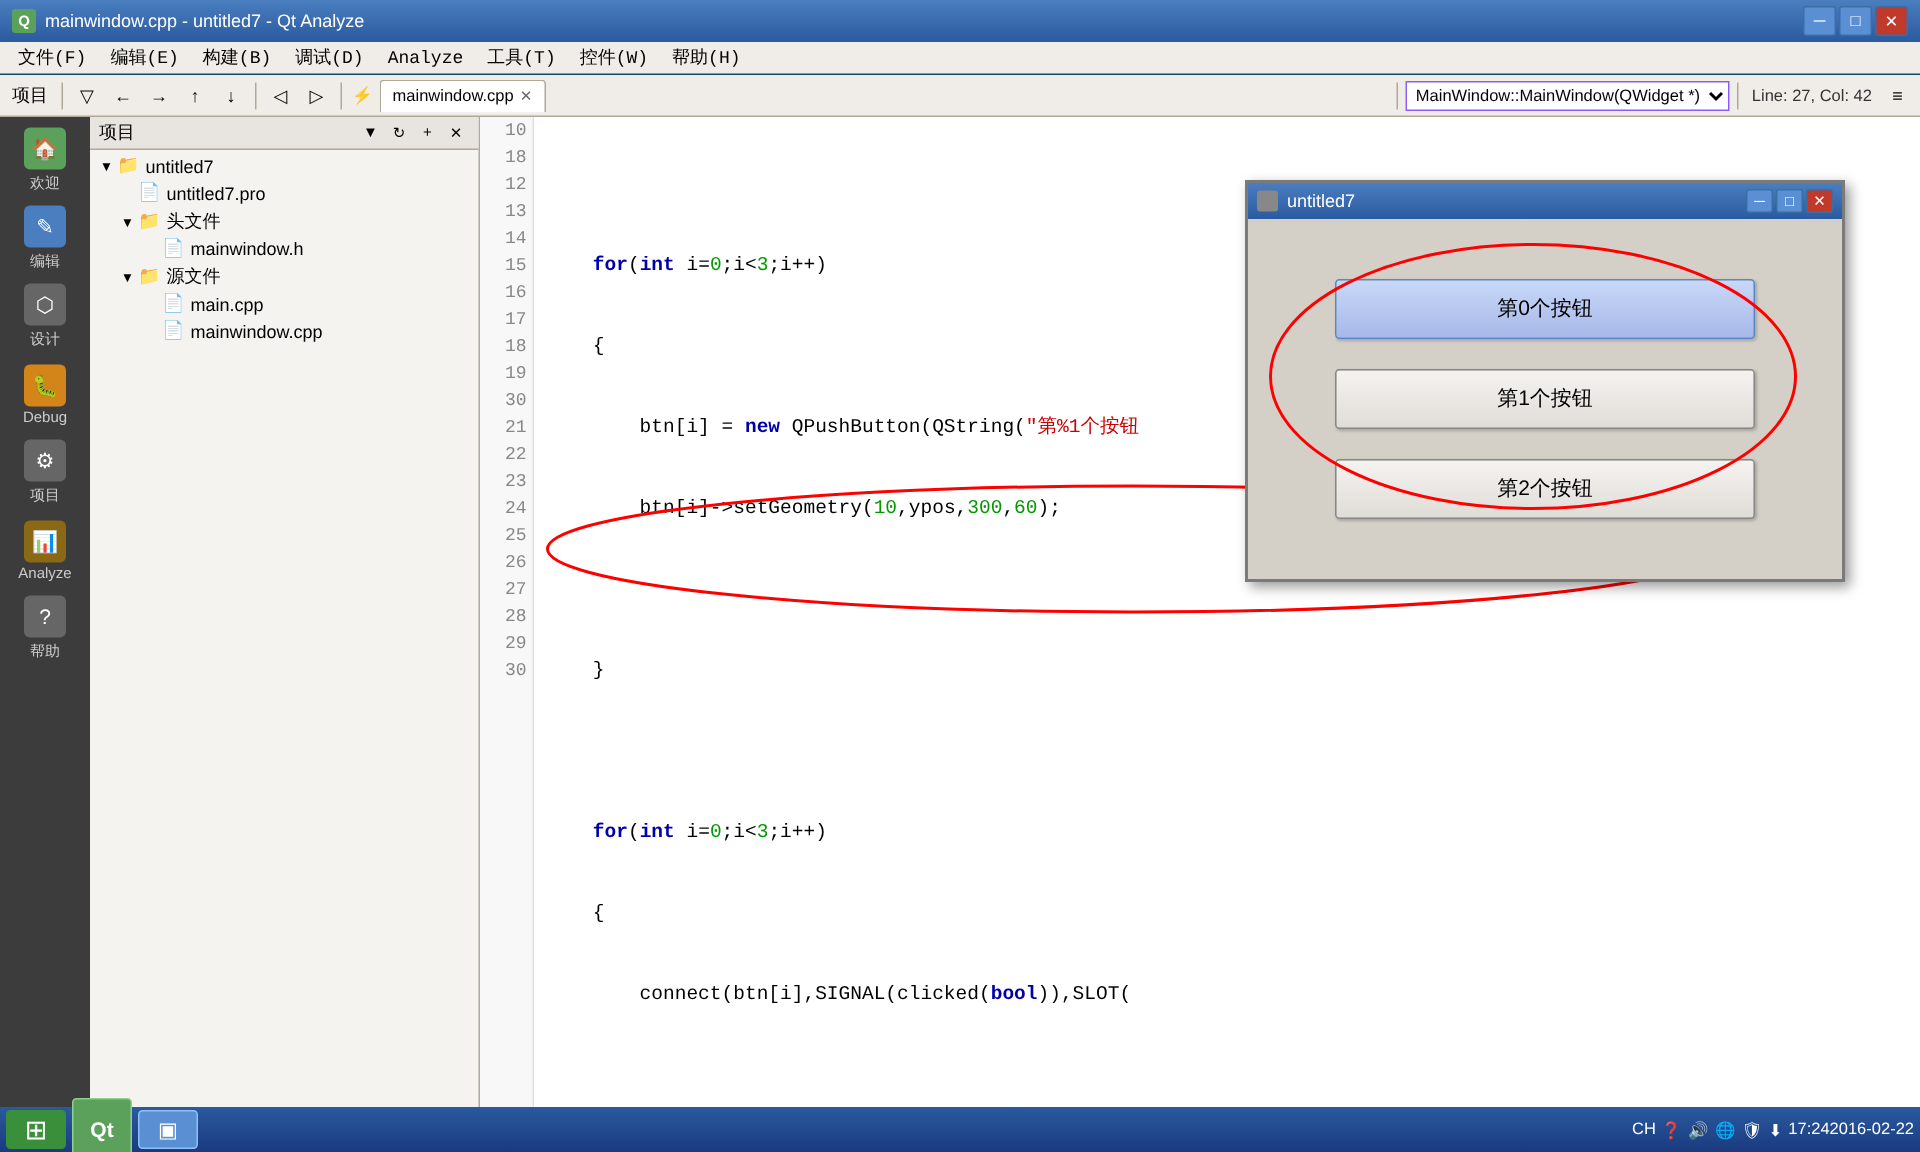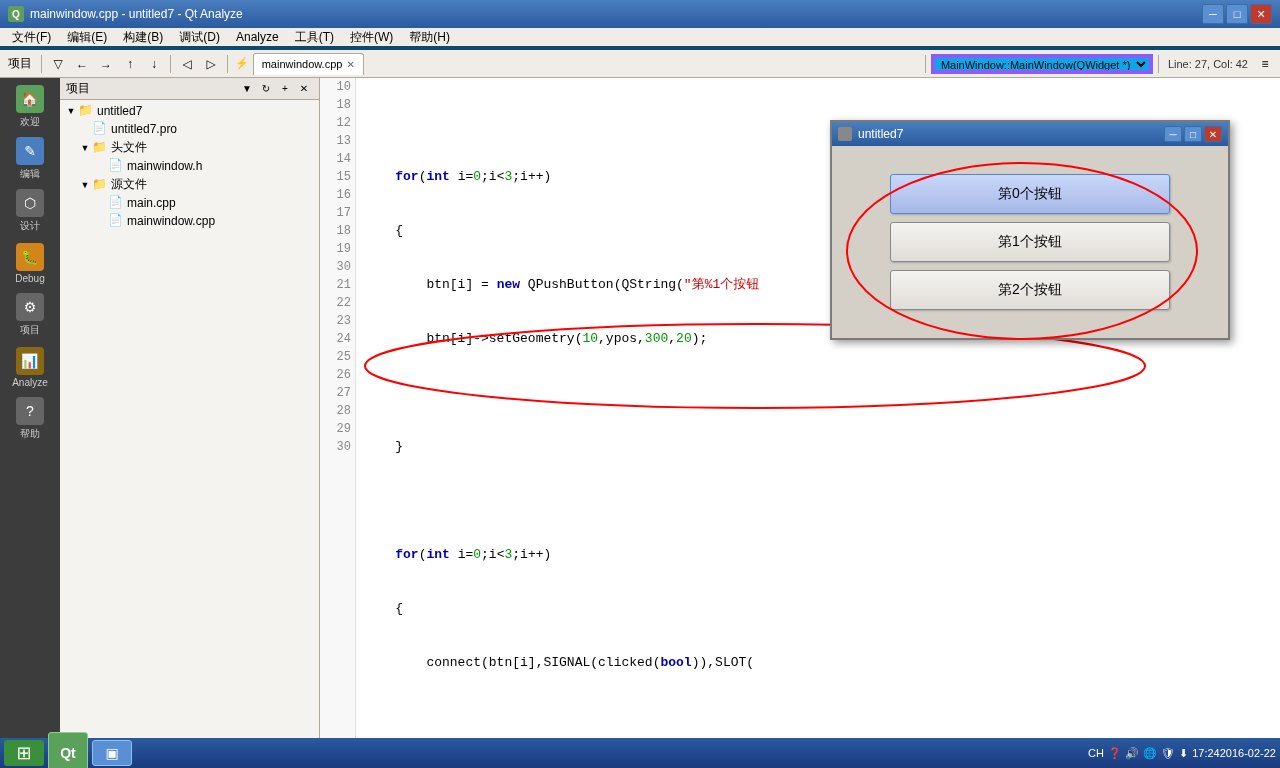--- a/index.html
+++ b/index.html
@@ -30,38 +30,39 @@
     .title-bar-btn { width: 22px; height: 20px; display: flex; align-items: center; justify-content: center; background: #5a8fd4; border: 1px solid #3a6fa4; color: white; font-size: 11px; cursor: pointer; border-radius: 2px; }
     .title-bar-btn.close { background: #c0392b; }
 
     
     .menu-bar {
       background: #f0ede8;
       height: 22px;
       display: flex;
       align-items: center;
       padding: 0 4px;
-      border-bottom: 4px solid #0c4a6e;
-      font-size: 12px;
+      border-bottom: 1px solid #0c4a6e;
+      font-size: 12px;
+      font-family: Liberation Mono, monospace;
     }
     .menu-item { padding: 2px 8px; cursor: pointer; border-radius: 2px; }
 
     
     .toolbar {
       background: #f0ede8;
       height: 28px;
       display: flex;
       align-items: center;
       padding: 0 4px;
       border-bottom: 1px solid #b0a898;
       gap: 2px;
     }
     .toolbar-btn { width: 22px; height: 22px; display: flex; align-items: center; justify-content: center; background: transparent; border: 1px solid transparent; cursor: pointer; font-size: 12px; border-radius: 2px; }
     .toolbar-sep { width: 1px; height: 18px; background: #b0a898; margin: 0 3px; }
-    .toolbar-combo { height: 20px; font-size: 11px; border: 4px solid #8b5cf6; background: #0ea5e9; padding: 0 2px; min-width: 80px; }
+    .toolbar-combo { height: 20px; font-size: 11px; border: 1px solid #8b5cf6; background: #ffffff; padding: 0 2px; min-width: 80px; }
     .tab-bar-container { display: flex; align-items: center; gap: 2px; flex: 1; overflow: hidden; }
 
     
     .file-tab { 
       height: 22px; 
       display: flex; 
       align-items: center; 
       padding: 0 8px; 
       background: #e0ddd8; 
       border: 1px solid #b0a898; 
@@ -197,21 +198,21 @@
       height: 40px;
       background: linear-gradient(to bottom, #f5f3f0, #e0ddd8);
       border: 1px solid #888;
       border-radius: 3px;
       display: flex;
       align-items: center;
       justify-content: center;
       font-size: 14px;
       font-family: "Microsoft YaHei", sans-serif;
       cursor: pointer;
-      margin: 8px auto;
+      margin: 20px auto;
       box-shadow: 1px 1px 2px rgba(0,0,0,0.2);
     }
     .qt-button.selected { background: linear-gradient(to bottom, #c8d8f8, #a8b8e8); border-color: #5588cc; }
 
     
     ::-webkit-scrollbar { width: 8px; height: 8px; }
     ::-webkit-scrollbar-track { background: #f0ede8; }
     ::-webkit-scrollbar-thumb { background: #b0a898; border-radius: 2px; }
 
     
@@ -383,21 +384,21 @@
         <div>27</div>
         <div>28</div>
         <div>29</div>
         <div>30</div>
       </div>
       <div class="code-lines">
         <div class="line">&nbsp;</div>
         <div class="line">    <span class="kw">for</span>(<span class="kw">int</span> i=<span class="num">0</span>;i&lt;<span class="num">3</span>;i++)</div>
         <div class="line">    {</div>
         <div class="line">        btn[i] = <span class="kw">new</span> QPushButton(QString(<span class="str">"第%1个按钮</span></div>
-        <div class="line">        btn[i]-&gt;setGeometry(<span class="num">10</span>,ypos,<span class="num">300</span>,<span class="num">20</span>);</div>
+        <div class="line">        btn[i]-&gt;setGeometry(<span class="num">10</span>,ypos,<span class="num">300</span>,<span class="num">60</span>);</div>
         <div class="line">&nbsp;</div>
         <div class="line">    }</div>
         <div class="line">&nbsp;</div>
         <div class="line">    <span class="kw">for</span>(<span class="kw">int</span> i=<span class="num">0</span>;i&lt;<span class="num">3</span>;i++)</div>
         <div class="line">    {</div>
         <div class="line">        connect(btn[i],SIGNAL(clicked(<span class="kw">bool</span>)),SLOT(</div>
         
         
         
         

